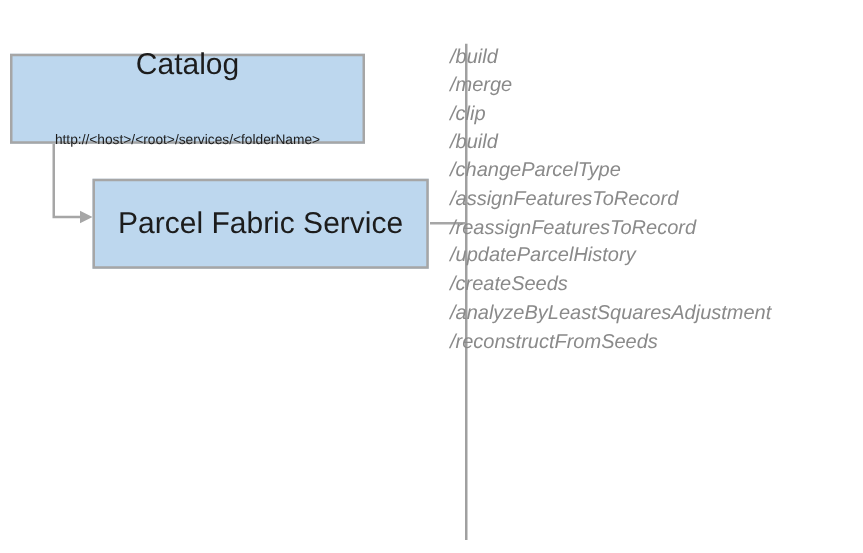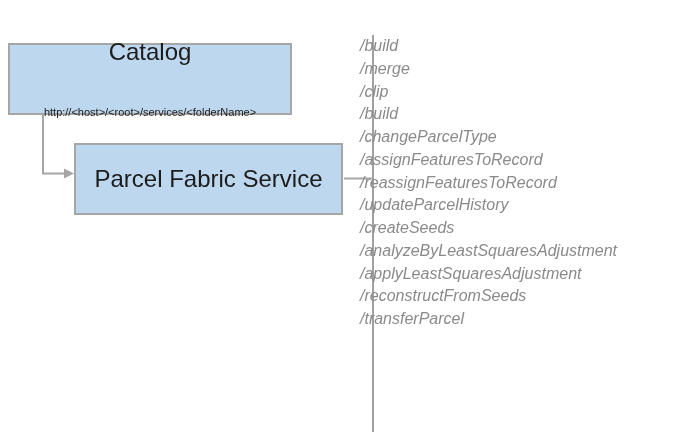--- a/index.html
+++ b/index.html
@@ -117,21 +117,19 @@
       <li>/assignFeaturesToRecord</li>
 
       <li>/reassignFeaturesToRecord</li>
 
       <li>/updateParcelHistory</li>
 
       <li>/createSeeds</li>
 
       <li>/analyzeByLeastSquaresAdjustment</li>
 
-      <li>/applyLeastSquaresAdjustment</li>
 
       <li>/reconstructFromSeeds</li>
 
-      <li>/transferParcel</li>
 
     </ul>
 
 </div>
 
 </body></html>

